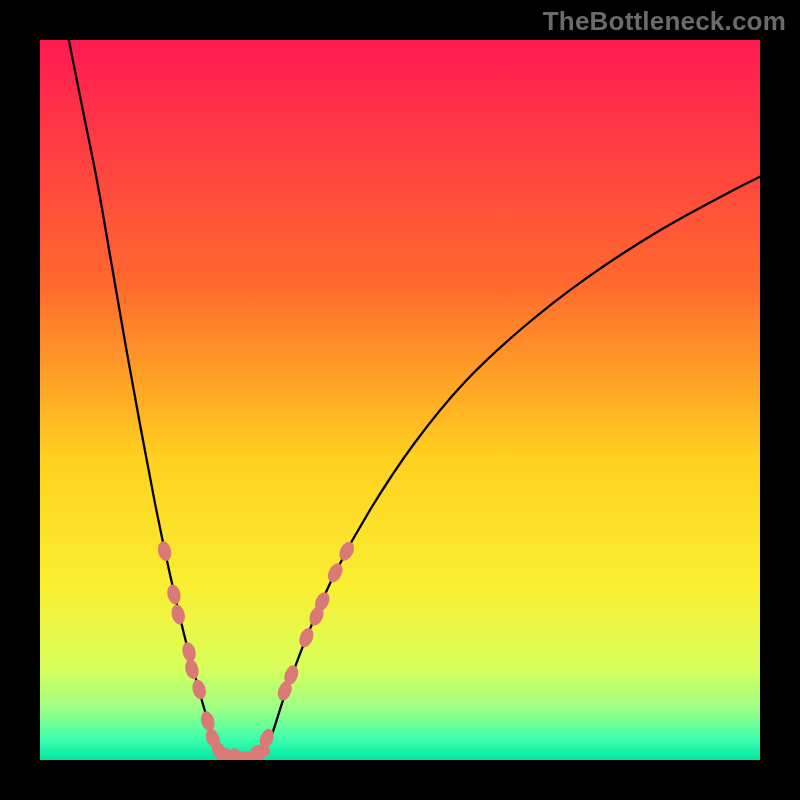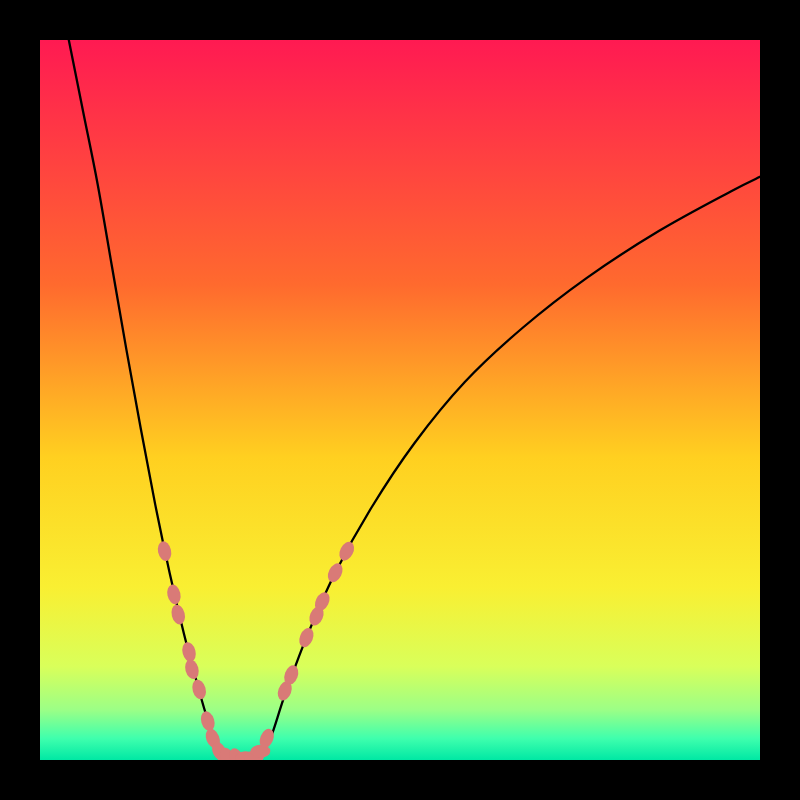--- a/index.html
+++ b/index.html
@@ -73,13 +73,14 @@
         <ellipse cx="0" cy="0" rx="6.5" ry="10" fill="#d97a77" transform="translate(266.8,738.4) rotate(22.380135051959584)"></ellipse>
         <ellipse cx="0" cy="0" rx="6.5" ry="10" fill="#d97a77" transform="translate(284.8,690.88) rotate(19.653824058053303)"></ellipse>
         <ellipse cx="0" cy="0" rx="6.5" ry="10" fill="#d97a77" transform="translate(291.28,675.04) rotate(19.653824058053303)"></ellipse>
         <ellipse cx="0" cy="0" rx="6.5" ry="10" fill="#d97a77" transform="translate(306.4,637.6) rotate(22.38013505195954)"></ellipse>
         <ellipse cx="0" cy="0" rx="6.5" ry="10" fill="#d97a77" transform="translate(316.48,616) rotate(22.38013505195954)"></ellipse>
         <ellipse cx="0" cy="0" rx="6.5" ry="10" fill="#d97a77" transform="translate(322.24,601.6) rotate(26.56505117707799)"></ellipse>
         <ellipse cx="0" cy="0" rx="6.5" ry="10" fill="#d97a77" transform="translate(335.2,572.8) rotate(26.56505117707799)"></ellipse>
         <ellipse cx="0" cy="0" rx="6.5" ry="10" fill="#d97a77" transform="translate(346.71999999999997,551.2) rotate(26.56505117707799)"></ellipse>
       </g>
     </svg>
+  <div class="watermark">TheBottleneck.com</div>
 </div>
 
 </body></html>

